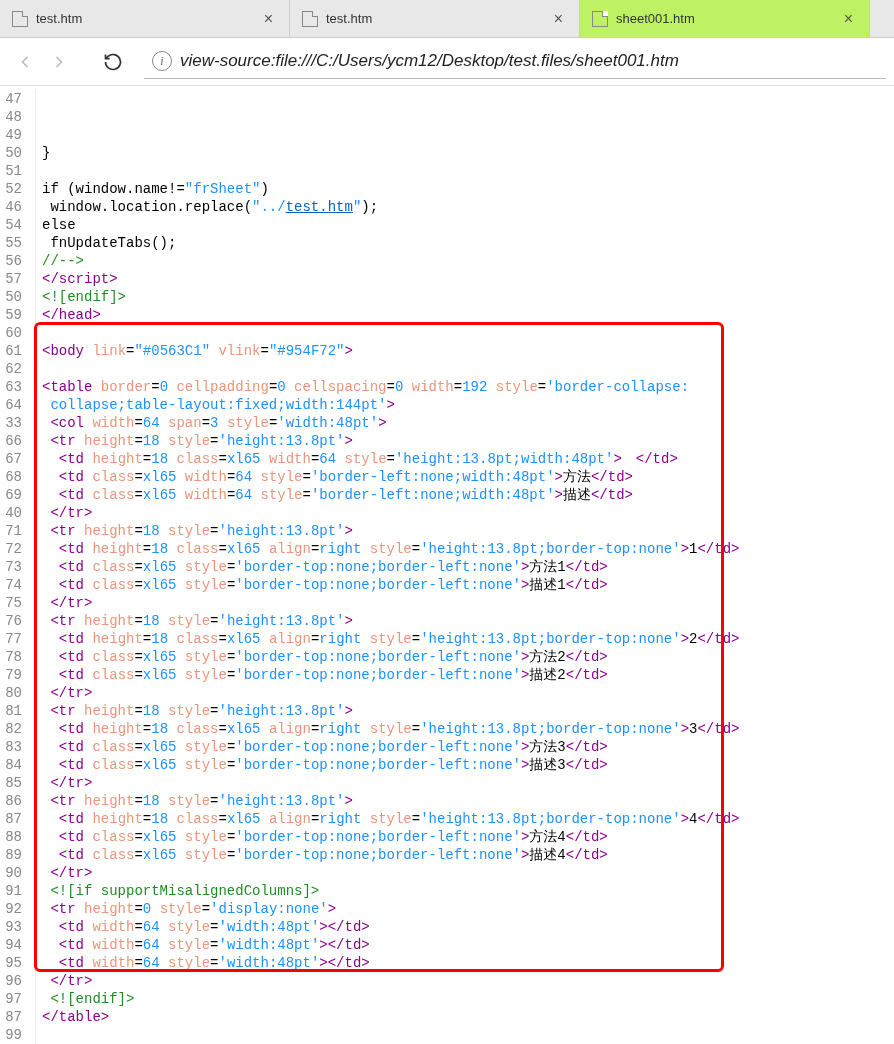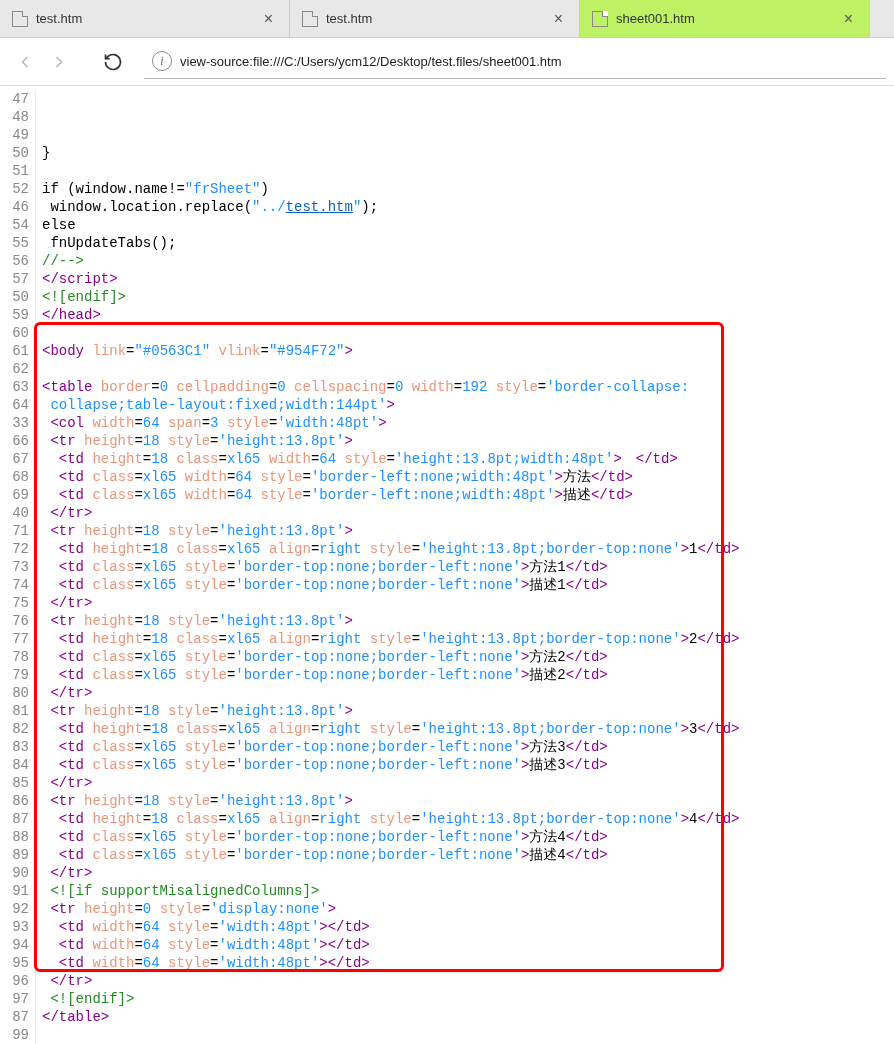--- a/index.html
+++ b/index.html
@@ -15,25 +15,25 @@
 .tab .tab-title { flex: 1; }
 .tab .close { font-size: 16px; color: #555; padding: 0 4px; }
 
 
 .toolbar { display: flex; align-items: center; height: 48px; padding: 0 8px; border-bottom: 1px solid #ddd; }
 .nav-btn { width: 34px; height: 34px; display: flex; align-items: center; justify-content: center; color: #888; font-size: 18px; }
 .nav-btn.dis { color: #bbb; }
 .refresh-icn svg { width: 20px; height: 20px; }
 .url-wrap { flex: 1; display: flex; align-items: center; margin-left: 14px; height: 34px; border-bottom: 1px solid #bbb; }
 .info-icon { width: 20px; height: 20px; border: 1px solid #888; border-radius: 50%; display: flex; align-items: center; justify-content: center; font-size: 12px; color: #666; font-family: serif; font-style: italic; margin: 0 8px; }
-.url { font-size: 13px; color: #222; flex: 1; white-space: nowrap; overflow: hidden; }
+.url { font-size: 17px; color: #222; flex: 1; white-space: nowrap; overflow: hidden; font-style: italic; }
 
 
 .code-area { display: flex; font-family: Consolas, "Courier New", monospace; font-size: 14px; line-height: 18px; padding-top: 4px; height: calc(1044px - 38px - 48px); overflow: hidden; }
-.gutter { width: 36px; text-align: right; color: #888; padding-right: 6px; user-select: none; border-right: 1px solid #eee; }
+.gutter { width: 36px; text-align: right; color: #888; padding-right: 13px; user-select: none; border-right: 1px solid #eee; }
 .gutter div { height: 18px; }
 .code { flex: 1; padding-left: 6px; white-space: pre; position: relative; }
 .code .ln { height: 18px; }
 
 
 .redbox { position: absolute; border: 3px solid #ff0000; border-radius: 6px; pointer-events: none; }
 
 
 .tag   { color: #8b008b; }
 .attr  { color: #e9967a; }

